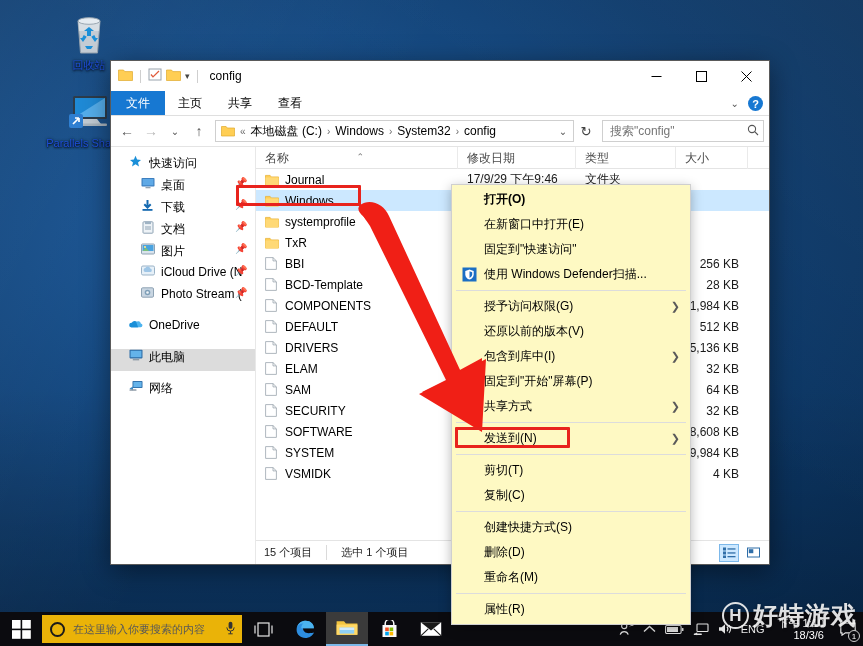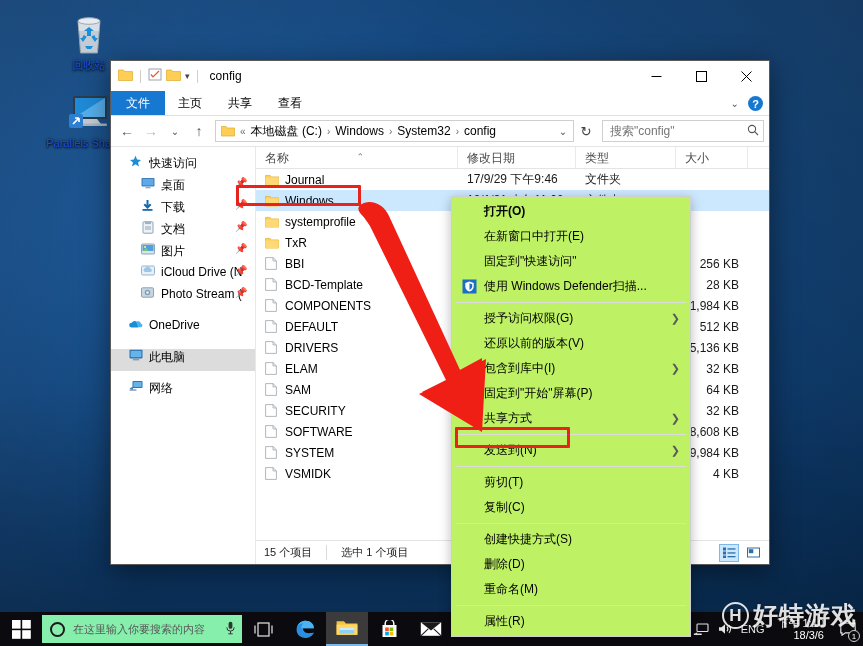--- a/index.html
+++ b/index.html
@@ -94,42 +94,42 @@
   .statusbar{ height:24px; border-top:1px solid #e4e4e4; display:flex; align-items:center;
               font-size:11px; color:#1a1a1a; padding-left:8px; background:#fff; position:relative; }
   .statusbar .s1{ padding-right:14px; }
   .statusbar .s2{ border-left:1px solid #dadada; padding-left:14px; }
   .statusbar .vbtns{ position:absolute; right:6px; display:flex; gap:4px; align-items:center; }
   .vbtn{ width:20px; height:18px; display:flex; align-items:center; justify-content:center; }
   .vbtn.on{ background:#cce8ff; border:1px solid #7cb8ea; }
 
   
   #ctxmenu{
-    position:absolute; left:451px; top:196px; width:240px;
-    background:#bef264; border:1px solid #cfcfcf;
+    position:absolute; left:451px; top:184px; width:240px;
+    background:#fef9c3; border:1px solid #cfcfcf;
     box-shadow:0 3px 11px rgba(0,0,0,0.28); padding:2px 0; z-index:40;
   }
   .mi{ height:25px; display:flex; align-items:center; padding:0 10px 0 32px; font-size:12px;
        color:#000; position:relative; white-space:nowrap; }
   .mi.bold{ font-weight:bold; }
   .mi .arr{ position:absolute; right:10px; color:#5a5a5a; font-size:11px; }
   .mi .mico{ position:absolute; left:9px; width:16px; height:16px; display:flex;
              align-items:center; justify-content:center; }
   .msep{ height:1px; background:#dcdcdc; margin:3px 4px; }
 
   
   .anno{ position:absolute; border:3px solid #e8231d; z-index:60; pointer-events:none; border-radius:1px;}
   #anno-regback{ left:236px; top:185px; width:125px; height:21px; }
   #anno-copy{ left:455px; top:427px; width:115px; height:21px; }
   #arrow{ position:absolute; left:330px; top:196px; width:190px; height:250px; z-index:55; pointer-events:none;}
 
   
   #taskbar{ position:absolute; left:0; bottom:0; width:863px; height:34px; background:#0b0b0f; display:flex; align-items:center; }
   .startbtn{ width:42px; height:34px; display:flex; align-items:center; justify-content:center; }
-  .tsearch{ width:200px; height:28px; background:#86efac; display:flex; align-items:center; padding:0 6px 0 8px; }
+  .tsearch{ width:200px; height:28px; background:#eab308; display:flex; align-items:center; padding:0 6px 0 8px; }
   .tsearch .sc{ width:15px; height:15px; border:2px solid #1a1a1a; border-radius:50%; flex:0 0 15px; }
   .tsearch .tp{ flex:1; font-size:11px; color:#585858; padding-left:8px; white-space:nowrap; overflow:hidden;}
   .tbtn{ width:42px; height:34px; display:flex; align-items:center; justify-content:center; }
   .tbtn.active{ background:#3b3b3b; border-bottom:2px solid #7bb8e8; }
   .tray{ margin-left:auto; display:flex; align-items:center; height:34px; padding-right:4px; gap:9px; color:#e9e9e9; }
   .tray .ti{ font-size:11px; display:flex; align-items:center; justify-content:center;text-align:center; }
   .clock{ font-size:11px; color:#fff; line-height:12px; text-align:right; padding:0 4px; }
   .notif{ position:relative; width:22px; height:34px; display:flex; align-items:center; justify-content:center; }
   .notif .badge{ position:absolute; right:-1px; bottom:4px; width:12px; height:12px; border-radius:50%;
                  background:#0b0b0f; border:1px solid #cfcfcf; color:#fff; font-size:8px;

